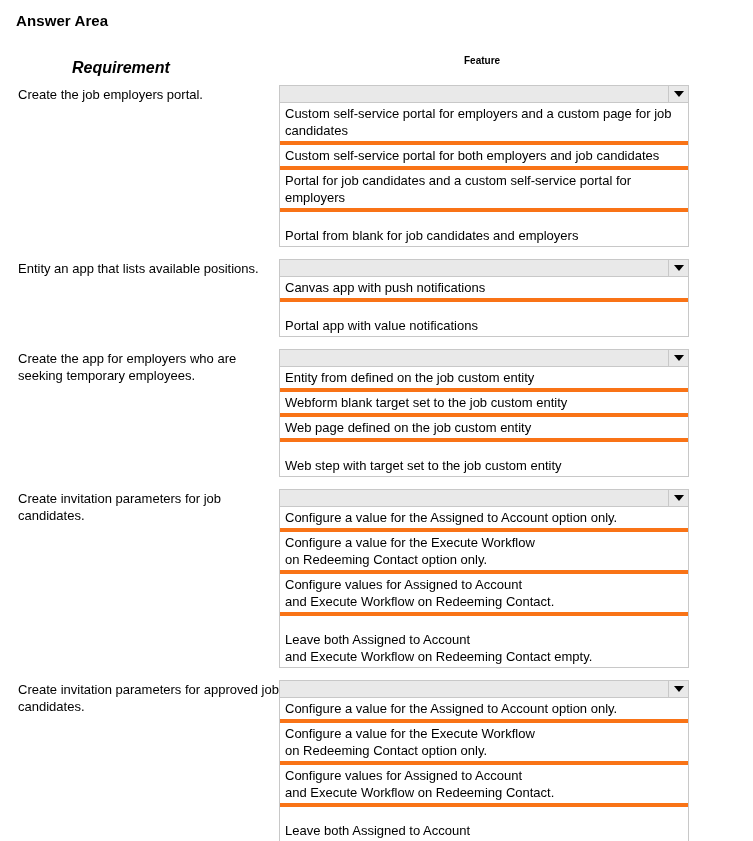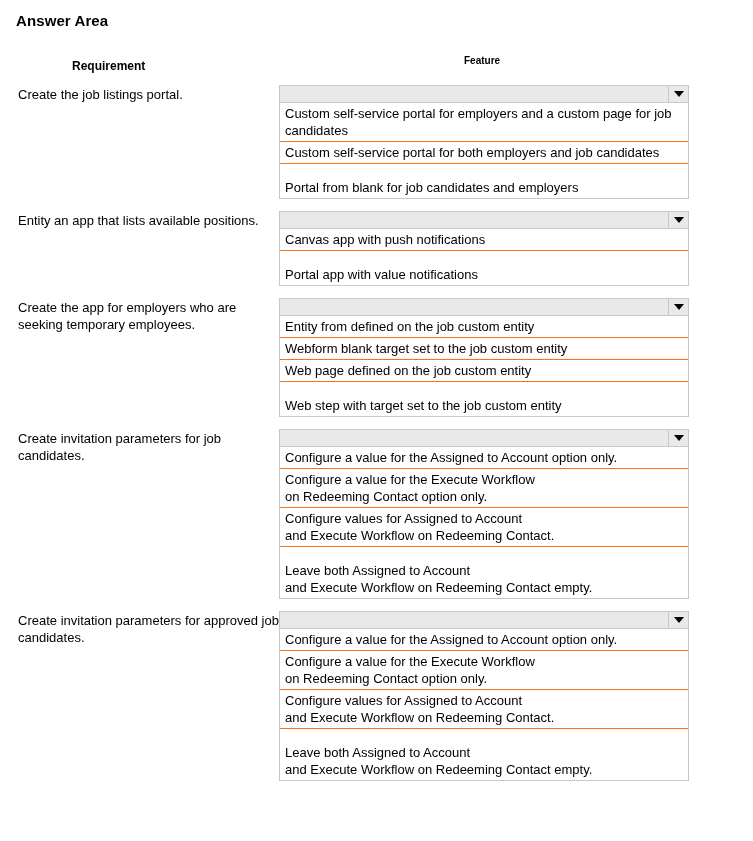--- a/index.html
+++ b/index.html
@@ -30,22 +30,23 @@
   }
   .col-headers {
     position: relative;
     height: 34px;
     margin-top: 22px;
   }
   .hdr-requirement {
     position: absolute;
     left: 60px;
     top: 8px;
-    font-size: 12px;
+    font-size: 16px;
     font-weight: bold;
+    font-style: italic;
   }
   .hdr-feature {
     position: absolute;
     left: 452px;
     top: 4px;
     font-size: 10px;
     font-weight: bold;
   }
   .row {
     display: flex;
@@ -94,21 +95,21 @@
   .options {
     border: 1px solid #c8c8c8;
     border-top: none;
     background: #ffffff;
     box-sizing: border-box;
   }
   .option {
     font-size: 13px;
     line-height: 17px;
     padding: 2px 4px 2px 5px;
-    border-bottom: 1px solid #f97316;
+    border-bottom: 4px solid #f97316;
     box-sizing: border-box;
     background: #ffffff;
     white-space: pre-line;
   }
   .option:last-child {
     border-bottom: none;
     margin-top: 13px;
   }
 </style>
 </head>
@@ -118,28 +119,29 @@
 
   <div class="answer-area-title">Answer Area</div>
 
   <div class="col-headers">
     <div class="hdr-requirement">Requirement</div>
     <div class="hdr-feature">Feature</div>
   </div>
 
   <div id="rows-container">
       <div class="row">
-        <div class="req-cell">Create the job listings portal.</div>
+        <div class="req-cell">Create the job employers portal.</div>
         <div class="feature-cell">
           <div class="combo"><span></span><span class="arrow-box">
               <span class="arrow-glyph"></span>
             </span></div>
           <div class="options">
             <div class="option">Custom self-service portal for employers and a custom page for job candidates</div>
             <div class="option">Custom self-service portal for both employers and job candidates</div>
+            <div class="option">Portal for job candidates and a custom self-service portal for employers</div>
             <div class="option">Portal from blank for job candidates and employers</div>
           </div>
         </div>
       </div>
       <div class="row">
         <div class="req-cell">Entity an app that lists available positions.</div>
         <div class="feature-cell">
           <div class="combo"><span></span><span class="arrow-box">
               <span class="arrow-glyph"></span>
             </span></div>

